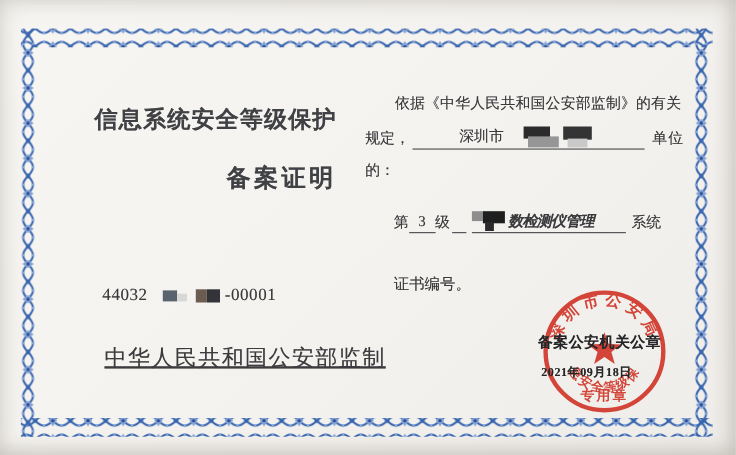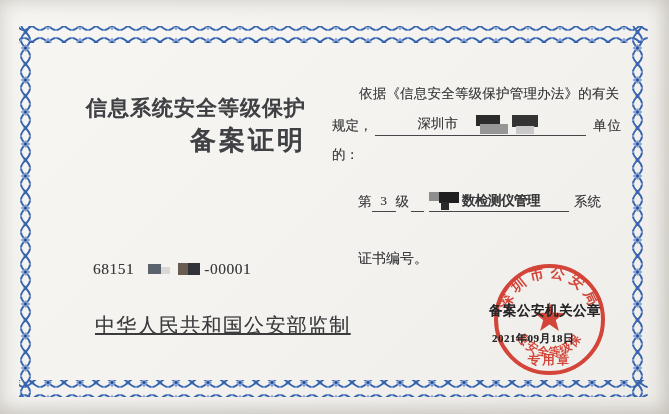--- a/index.html
+++ b/index.html
@@ -9,36 +9,36 @@
     background:linear-gradient(135deg,#f7f6f3 0%,#f4f2ef 55%,#efede9 100%);
     overflow:hidden;
     font-family:"Liberation Serif","DejaVu Serif",serif;
     color:#3a3a3c;
     box-shadow:inset 0 0 22px rgba(150,144,132,.38), inset -6px -5px 14px rgba(150,145,135,.22);
   }
   .txt{position:absolute; text-shadow:0 0 .5px rgba(80,80,82,.55);}
   
   .title{left:50px;top:94px;width:256px;text-align:right;font-weight:bold;color:#404144;}
   .title .t1{font-size:21px;letter-spacing:1px;}
-  .title .t2{font-size:26px;letter-spacing:3px;margin-top:1px;}
+  .title .t2{font-size:22px;letter-spacing:3px;margin-top:25px;}
   
   .rcol{left:332px;top:84px;width:290px;font-size:13.5px;line-height:20px;}
   .rline1{padding-left:27px;letter-spacing:.2px;}
   .rline2{display:flex;align-items:flex-end;margin-top:10px;}
   .rline3{margin-top:9px;}
   .blank{border-bottom:1.2px solid #46464a;display:flex;justify-content:center;align-items:flex-end;padding:0 2px 1px 2px;}
   .companyblank{flex:1;margin:0 7px 0 2px;gap:17px;}
   .unit{letter-spacing:1px;}
   
   .grade{left:358px;top:191px;font-size:13.5px;display:flex;align-items:flex-end;line-height:20px;}
   .u{border-bottom:1.2px solid #46464a;}
   .u3{width:24px;text-align:center;}
   .ustub{width:13px;margin-left:2px;}
   .usys{width:140px;margin-left:5px;display:flex;align-items:flex-end;gap:3px;padding-bottom:0;}
-  .sysname{font-weight:bold;letter-spacing:-.5px;}
+  .sysname{font-weight:bold;letter-spacing:-.5px;font-style:italic;}
   .syslabel{margin-left:5px;}
   
   .filing{left:358px;top:250px;font-size:14px;}
   .certno{left:80px;top:260px;display:flex;align-items:flex-end;font-size:15px;}
   .certno .num{font-size:15.5px;margin-left:13px;letter-spacing:.5px;}
   .certno .num2{margin-left:2px;}
   .issuer{left:95px;top:312px;font-size:20px;letter-spacing:1.3px;color:#3c3c3f;text-decoration:underline;}
   
   .mosaic{position:relative;display:inline-block;}
   .mosaic .mb{position:absolute;}
@@ -93,21 +93,21 @@
   </svg>
 
   <div class="content">
 
     <div class="txt title">
       <div class="t1">信息系统安全等级保护</div>
       <div class="t2">备案证明</div>
     </div>
 
     <div class="txt rcol">
-      <div class="rline1">依据《信息安全等级保护管理办法》的有关</div>
+      <div class="rline1">依据《中华人民共和国公安部监制》的有关</div>
       <div class="rline2">
         <span>规定，</span>
         <span class="blank companyblank">
           <span>深圳市</span>
           <span class="mosaic m-company">
             <span class="mb" style="left:0;top:0;width:24px;height:11px;background:#2b2b2b;"></span>
             <span class="mb" style="left:4px;top:9px;width:28px;height:10px;background:#969696;"></span>
             <span class="mb" style="left:36px;top:0;width:26px;height:12px;background:#343434;"></span>
             <span class="mb" style="left:40px;top:11px;width:18px;height:8px;background:#c9c9c9;"></span>
           </span>
@@ -129,21 +129,21 @@
           <span class="mb" style="left:12px;top:10px;width:8px;height:8px;background:#2a2a2a;"></span>
         </span>
         <span class="sysname">数检测仪管理</span>
       </span>
       <span class="syslabel">系统</span>
     </div>
 
     <div class="txt filing">证书编号。</div>
 
     <div class="txt certno">
-      <span class="num">68151</span>
+      <span class="num">44032</span>
       <span class="mosaic m-cert">
         <span class="mb" style="left:0;top:1px;width:13px;height:10px;background:#5a626e;"></span>
         <span class="mb" style="left:13px;top:4px;width:9px;height:7px;background:#d8d8d6;"></span>
         <span class="mb" style="left:30px;top:0;width:10px;height:12px;background:#6b5c52;"></span>
         <span class="mb" style="left:40px;top:0;width:12px;height:12px;background:#33333a;"></span>
       </span>
       <span class="num num2">-00001</span>
     </div>
 
     <div class="txt issuer">中华人民共和国公安部监制</div>

